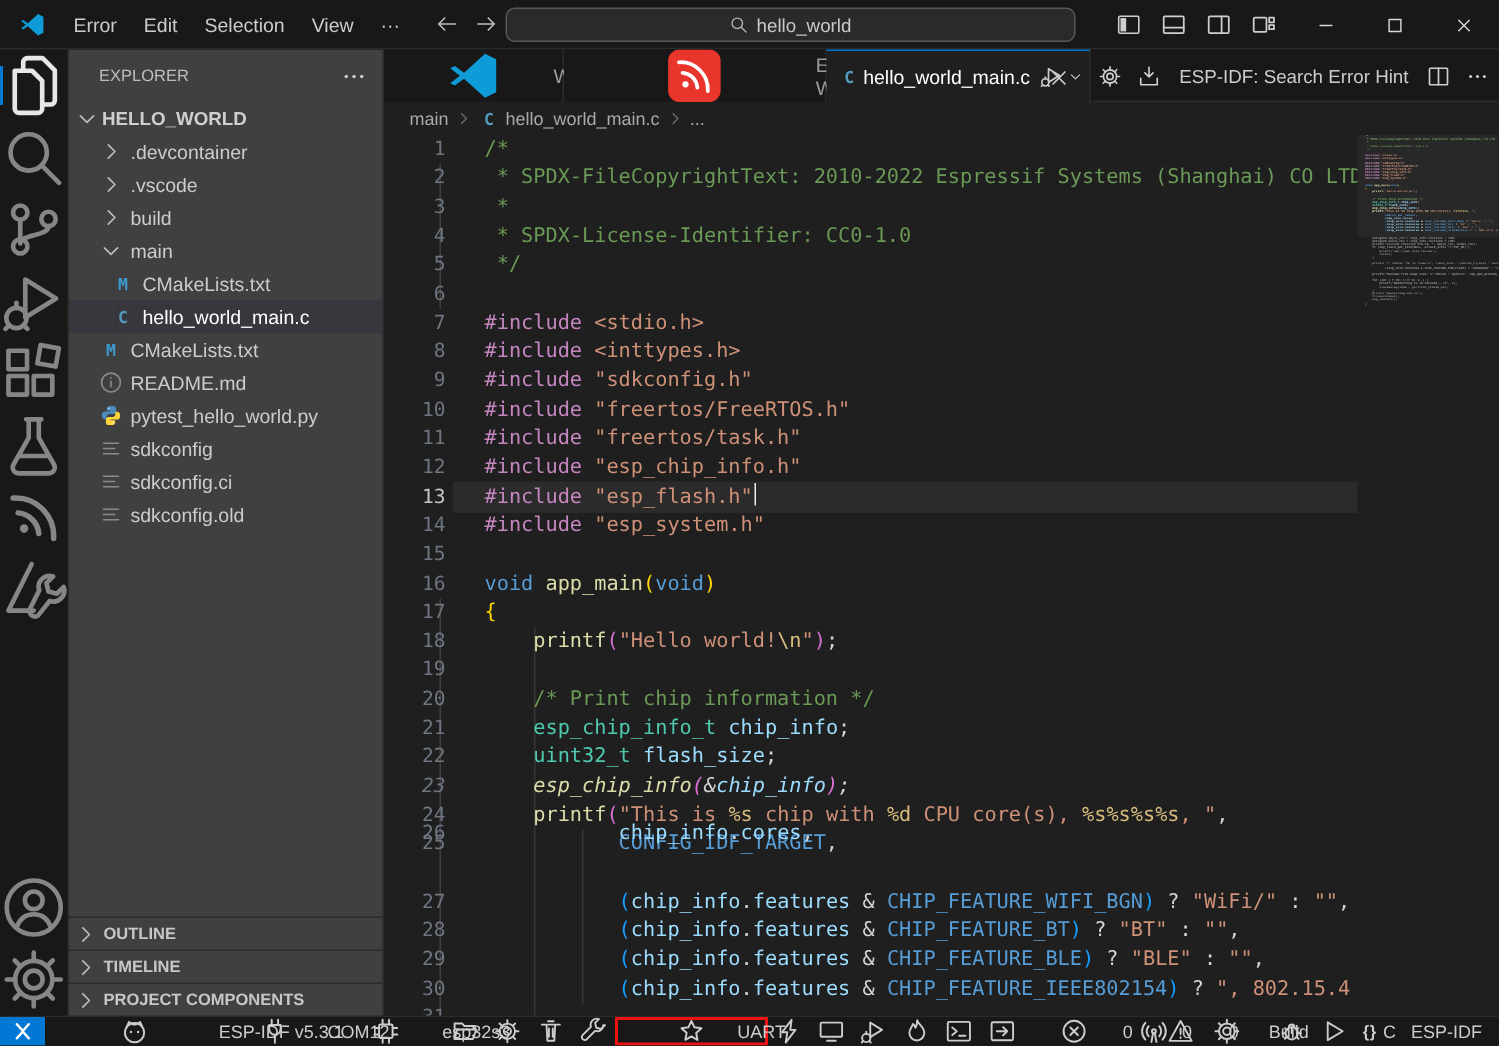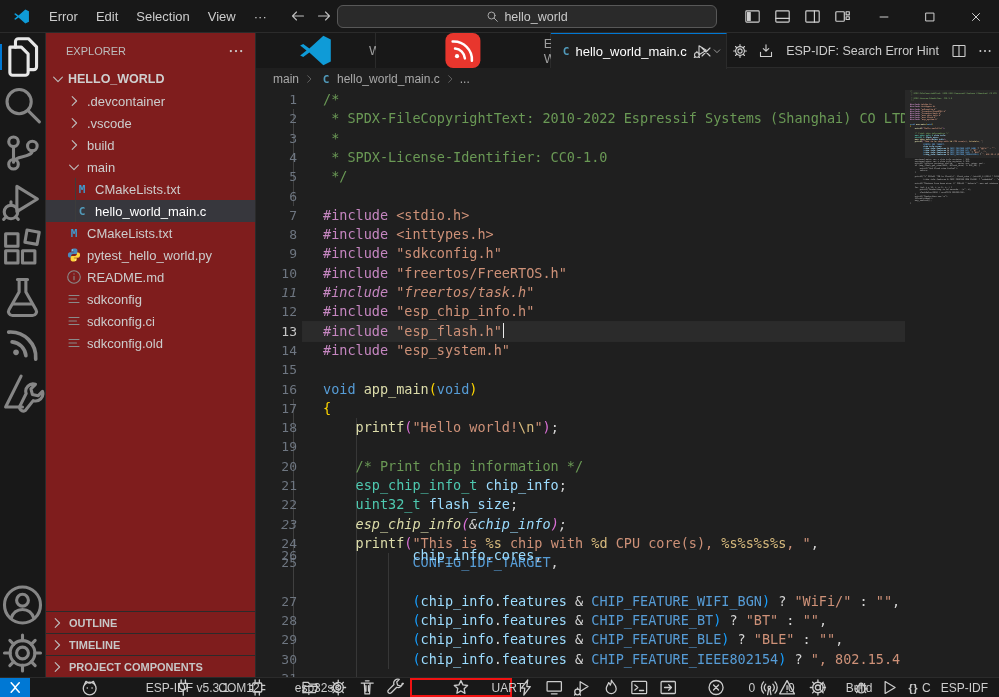--- a/index.html
+++ b/index.html
@@ -24,21 +24,21 @@
 
   
   #main{display:flex;height:644px}
   #activitybar{width:46px;background:#181818;border-right:1px solid #2b2b2b;display:flex;flex-direction:column}
   .act-item{height:48px;display:flex;align-items:center;justify-content:center;color:#868686;position:relative}
   .act-item.active{color:#e7e7e7}
   .act-item.active::before{content:"";position:absolute;left:0;top:11px;bottom:11px;width:2px;background:#0078d4}
   .act-item .ic{width:23px;height:23px}
   .act-spacer{flex:1}
 
-  #sidebar{width:210px;background:#7f1d1d;border-right:1px solid #2b2b2b;display:flex;flex-direction:column}
+  #sidebar{width:210px;background:#404040;border-right:1px solid #2b2b2b;display:flex;flex-direction:column}
   .sb-header{height:35px;display:flex;align-items:center;padding:0 10px 0 20px;font-size:11px;color:#bdbdbd}
   .sb-header .more{margin-left:auto;width:18px;height:18px;color:#cfcfcf}
   .root-row{height:22px;display:flex;align-items:center;font-weight:bold;color:#cfcfcf;font-size:12.5px;padding-left:4px}
   .root-row .tw{width:16px;height:16px;margin-right:2px;color:#bdbdbd}
   #tree{flex:1;overflow:hidden;position:relative}
   .tree-row{height:22px;display:flex;align-items:center;color:#cccccc;white-space:nowrap;font-size:13px}
   .tree-row.selected{background:#37373d;color:#fff}
   .tw{width:16px;height:16px;display:flex;align-items:center;justify-content:center;flex:none;margin-right:5px}
   .file-letter{font-weight:bold;font-size:11px;font-family:"DejaVu Sans Mono",monospace}
   .tree-guide{position:absolute;left:29px;width:1px;background:#3c3c3c}
@@ -402,41 +402,41 @@
         <div class="tree-row" style="padding-left: 20px;">
           <span class="tw" style="color:#8a8a8a">
             <span class="file-letter" style="color:#3e9bd0">M</span>
           </span>
           <span>CMakeLists.txt</span>
         </div>
         <div class="tree-row" style="padding-left: 20px;">
           <span class="tw" style="color:#8a8a8a">
             <span class="ic" style="width:100%;height:100%">
               <svg viewBox="0 0 16 16">
+                <g fill="none" stroke="currentColor" stroke-width="1.1" stroke-linecap="round" stroke-linejoin="round">
+                  <circle cx="8" cy="8" r="6.3"></circle>
+                  <path d="M8 7.2v3.6M8 4.8v.3"></path>
+                </g>
+              </svg>
+            </span>
+          </span>
+          <span>README.md</span>
+        </div>
+        <div class="tree-row" style="padding-left: 20px;">
+          <span class="tw" style="color:#8a8a8a">
+            <span class="ic" style="width:100%;height:100%">
+              <svg viewBox="0 0 16 16">
                 <path fill="#4b8bbe" d="M7.9 1.6c-1.9 0-2.7.8-2.7 1.8v1.4h2.9v.5H3.9c-1.1 0-2 .9-2 2.6 0 1.8.9 2.6 2 2.6h1.2V8.9c0-1 .9-1.9 1.9-1.9h2.9c.8 0 1.5-.7 1.5-1.5V3.4c0-1-.8-1.8-1.9-1.8z"></path>
                 <path fill="#ffd43b" d="M8.1 14.4c1.9 0 2.7-.8 2.7-1.8v-1.4H7.9v-.5h4.2c1.1 0 2-.9 2-2.6 0-1.8-.9-2.6-2-2.6h-1.2v1.6c0 1-.9 1.9-1.9 1.9H6.1c-.8 0-1.5.7-1.5 1.5v2.1c0 1 .8 1.8 1.9 1.8z"></path>
                 <circle cx="6.6" cy="3.1" r=".5" fill="#fff"></circle>
                 <circle cx="9.4" cy="12.9" r=".5" fill="#fff"></circle>
               </svg>
             </span>
           </span>
           <span>pytest_hello_world.py</span>
-        </div>
-        <div class="tree-row" style="padding-left: 20px;">
-          <span class="tw" style="color:#8a8a8a">
-            <span class="ic" style="width:100%;height:100%">
-              <svg viewBox="0 0 16 16">
-                <g fill="none" stroke="currentColor" stroke-width="1.1" stroke-linecap="round" stroke-linejoin="round">
-                  <circle cx="8" cy="8" r="6.3"></circle>
-                  <path d="M8 7.2v3.6M8 4.8v.3"></path>
-                </g>
-              </svg>
-            </span>
-          </span>
-          <span>README.md</span>
         </div>
         <div class="tree-row" style="padding-left: 20px;">
           <span class="tw" style="color:#8a8a8a">
             <span class="ic" style="width:100%;height:100%">
               <svg viewBox="0 0 16 16">
                 <g fill="none" stroke="currentColor" stroke-width="1.1" stroke-linecap="round" stroke-linejoin="round">
                   <path d="M3 4.5h10M3 8h7.5M3 11.5h10"></path>
                 </g>
               </svg>
             </span>
@@ -636,21 +636,21 @@
           <div class="code-line" style="top: 0px;"><span class="ln">1</span><span class="lc"><span class="tk-cm">/*</span></span></div>
           <div class="code-line" style="top: 19.3px;"><span class="ln">2</span><span class="lc"><span class="tk-cm"> * SPDX-FileCopyrightText: 2010-2022 Espressif Systems (Shanghai) CO LTD</span></span></div>
           <div class="code-line" style="top: 38.6px;"><span class="ln">3</span><span class="lc"><span class="tk-cm"> *</span></span></div>
           <div class="code-line" style="top: 57.9px;"><span class="ln">4</span><span class="lc"><span class="tk-cm"> * SPDX-License-Identifier: CC0-1.0</span></span></div>
           <div class="code-line" style="top: 77.2px;"><span class="ln">5</span><span class="lc"><span class="tk-cm"> */</span></span></div>
           <div class="code-line" style="top: 96.5px;"><span class="ln">6</span><span class="lc"></span></div>
           <div class="code-line" style="top: 115.8px;"><span class="ln">7</span><span class="lc"><span class="tk-pp">#include </span><span class="tk-str">&lt;stdio.h&gt;</span></span></div>
           <div class="code-line" style="top: 135.1px;"><span class="ln">8</span><span class="lc"><span class="tk-pp">#include </span><span class="tk-str">&lt;inttypes.h&gt;</span></span></div>
           <div class="code-line" style="top: 154.4px;"><span class="ln">9</span><span class="lc"><span class="tk-pp">#include </span><span class="tk-str">"sdkconfig.h"</span></span></div>
           <div class="code-line" style="top: 173.7px;"><span class="ln">10</span><span class="lc"><span class="tk-pp">#include </span><span class="tk-str">"freertos/FreeRTOS.h"</span></span></div>
-          <div class="code-line" style="top: 193px; font-style: italic;"><span class="ln">11</span><span class="lc"><span class="tk-pp">#include </span><span class="tk-str">"freertos/task.h"</span></span></div>
+          <div class="code-line" style="top: 193px;"><span class="ln">11</span><span class="lc"><span class="tk-pp">#include </span><span class="tk-str">"freertos/task.h"</span></span></div>
           <div class="code-line" style="top: 212.3px;"><span class="ln">12</span><span class="lc"><span class="tk-pp">#include </span><span class="tk-str">"esp_chip_info.h"</span></span></div>
           <div class="code-line current" style="top: 231.6px;"><div class="hl"></div><span class="ln">13</span><span class="lc"><span class="tk-pp">#include </span><span class="tk-str">"esp_flash.h"</span><span class="cursor"></span></span></div>
           <div class="code-line" style="top: 250.9px;"><span class="ln">14</span><span class="lc"><span class="tk-pp">#include </span><span class="tk-str">"esp_system.h"</span></span></div>
           <div class="code-line" style="top: 270.2px;"><span class="ln">15</span><span class="lc"></span></div>
           <div class="code-line" style="top: 289.5px;"><span class="ln">16</span><span class="lc"><span class="tk-kw">void </span><span class="tk-fn">app_main</span><span class="tk-b1">(</span><span class="tk-kw">void</span><span class="tk-b1">)</span></span></div>
           <div class="code-line" style="top: 308.8px;"><span class="ln">17</span><span class="lc"><span class="tk-b1">{</span></span></div>
           <div class="code-line" style="top: 328.1px;"><span class="ln">18</span><span class="lc"><span class="tk-pu">    </span><span class="tk-fn">printf</span><span class="tk-b2">(</span><span class="tk-str">"Hello world!</span><span class="tk-esc">\n</span><span class="tk-str">"</span><span class="tk-b2">)</span><span class="tk-pu">;</span></span></div>
           <div class="code-line" style="top: 347.4px;"><span class="ln">19</span><span class="lc"></span></div>
           <div class="code-line" style="top: 366.7px;"><span class="ln">20</span><span class="lc"><span class="tk-pu">    </span><span class="tk-cm">/* Print chip information */</span></span></div>
           <div class="code-line" style="top: 386px;"><span class="ln">21</span><span class="lc"><span class="tk-pu">    </span><span class="tk-ty">esp_chip_info_t</span><span class="tk-pu"> </span><span class="tk-var">chip_info</span><span class="tk-pu">;</span></span></div>

